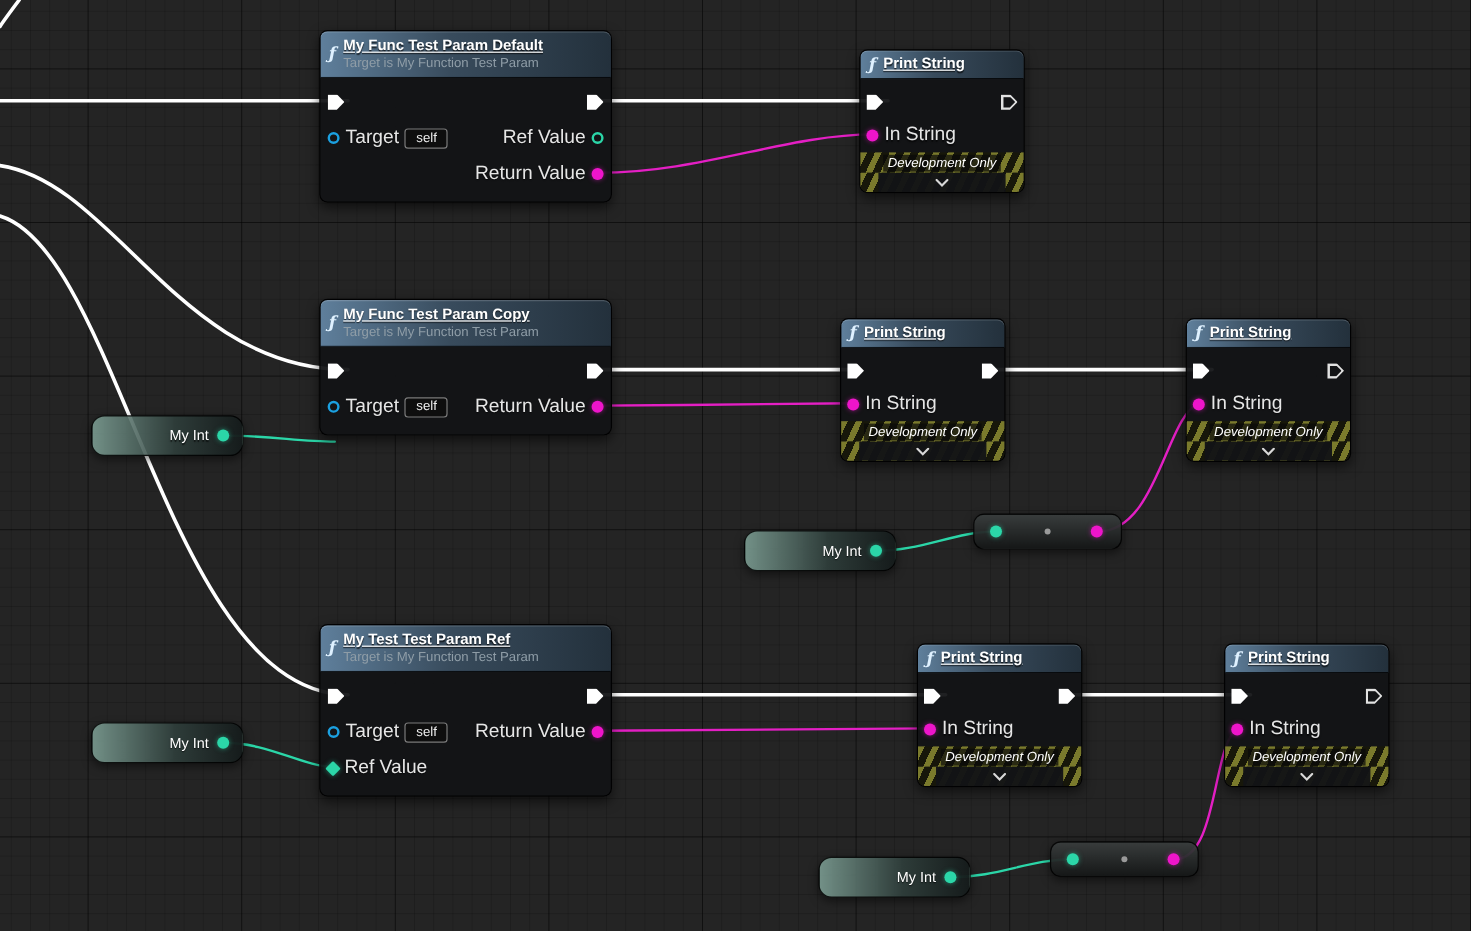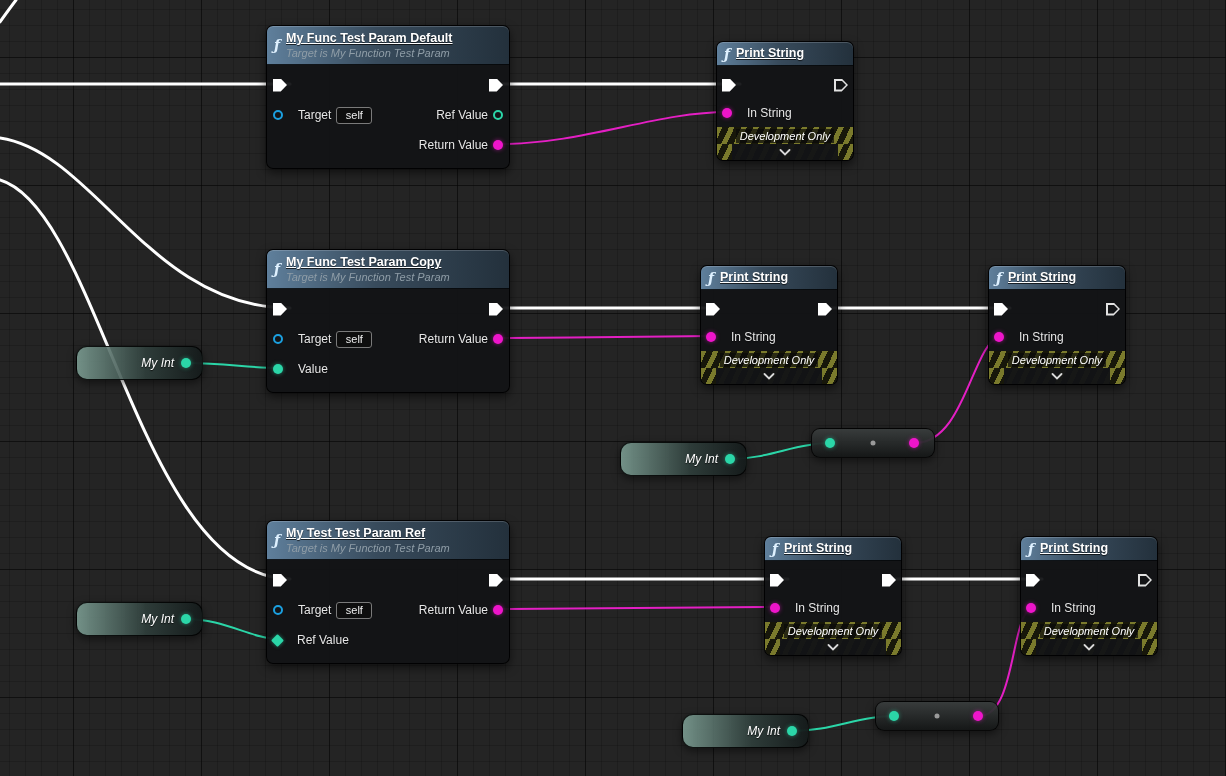--- a/index.html
+++ b/index.html
@@ -26,28 +26,28 @@
   .node-header {
     display:flex; align-items:center; gap:6px; padding:4px 8px 4px 7px;
     border-radius:6px 6px 0 0;
     background:linear-gradient(90deg, rgba(99,133,163,0.95), rgba(58,78,96,0.95) 45%, rgba(36,50,62,0.95));
     box-shadow:inset 0 1px 0 rgba(255,255,255,0.18);
     border-bottom:1px solid rgba(0,0,0,0.8);
   }
   .fn-icon { font-family:"DejaVu Serif", serif; font-style:italic; font-weight:bold; color:#dff1ff; font-size:14px; line-height:14px; }
   .node-title { font-size:12.5px; font-weight:bold; color:#ffffff; line-height:16px; text-shadow:0 1px 1px rgba(0,0,0,0.7); white-space:nowrap;text-decoration:underline; }
   .ps .node-title { line-height:17px; }
-  .node-subtitle { font-size:11px; font-style:italic; color:#8f9da7; line-height:14px; white-space:nowrap; }
+  .node-subtitle { font-size:11px; color:#8f9da7; line-height:14px; white-space:nowrap; }
   .ps .node-header { padding:3px 7px; }
   .node-body { padding:5px 0 8px; }
   .ps .node-body { padding:5px 0 0; }
   .prow { height:30px; display:flex; align-items:center; justify-content:space-between; padding:0 6px; }
   .ps .prow { height:28px; padding:0 5px; }
   .pgroup { display:flex; align-items:center; gap:5px; }
-  .plabel { font-size:12px; color:#e6e6e6; text-shadow:0 1px 1px rgba(0,0,0,0.6); white-space:nowrap;margin-left:10px; }
+  .plabel { font-size:16px; color:#e6e6e6; text-shadow:0 1px 1px rgba(0,0,0,0.6); white-space:nowrap; }
 
   .exec-pin { width:14px; height:13px; display:inline-block; position:relative;
     clip-path:polygon(0 0, 55% 0, 100% 50%, 55% 100%, 0 100%); }
   .exec-pin.on { background:#ffffff; }
   .exec-pin.off { background:#e2e2e2; }
   .exec-pin.off::after { content:""; position:absolute; inset:2px;
     clip-path:polygon(0 0, 55% 0, 100% 50%, 55% 100%, 0 100%); background:#131416; }
 
   .pin-circle { width:10px; height:10px; border-radius:50%; display:inline-block; flex:none; }
   .filled-str { background:#ee15ca; box-shadow:0 0 4px rgba(238,21,202,0.55); }
@@ -63,21 +63,21 @@
     background:repeating-linear-gradient(115deg, #7a7a2c 0 5px, #17170a 5px 11px);font-style:italic; }
   .dev-label { font-size:11px; color:#ffffff; background:rgba(10,10,10,0.72); padding:0 4px; line-height:14px; white-space:nowrap; }
   .dev-footer { position:relative; height:16px; border-radius:0 0 6px 6px; overflow:hidden;
     background:repeating-linear-gradient(115deg, #7a7a2c 0 5px, #17170a 5px 11px); }
   .dev-footer-center { position:absolute; left:15px; right:15px; top:0; bottom:0; background:rgba(19,20,22,0.97);
     display:flex; align-items:center; justify-content:center; }
 
   .var-node { position:absolute; width:127px; height:34px; border-radius:11px;
     background:linear-gradient(90deg, rgba(128,163,152,0.85), rgba(47,62,59,0.95) 55%, rgba(21,27,27,0.97));
     border:1px solid rgba(0,0,0,0.85); box-shadow:0 3px 8px rgba(0,0,0,0.5);
-    display:flex; align-items:center; justify-content:flex-end; gap:7px; padding-right:11px;font-style:italic; }
+    display:flex; align-items:center; justify-content:flex-end; gap:7px; padding-right:11px; }
   .var-label { font-size:12px; color:#ffffff; text-shadow:0 1px 1px rgba(0,0,0,0.7); }
 
   .conv-node { position:absolute; width:124px; height:30px; border-radius:9px;
     background:linear-gradient(180deg, rgba(58,62,62,0.95), rgba(21,23,23,0.97));
     border:1px solid rgba(0,0,0,0.85); box-shadow:0 3px 8px rgba(0,0,0,0.5); }
   .conv-in { position:absolute; left:13px; top:50%; transform:translateY(-50%); }
   .conv-out { position:absolute; right:15px; top:50%; transform:translateY(-50%); }
   .conv-dot { position:absolute; left:50%; top:50%; transform:translate(-50%,-50%);
     width:5px; height:5px; border-radius:50%; background:#9a9a9a; }
   .chevron { display:inline-flex; align-items:center; }
@@ -165,27 +165,20 @@
         <div class="pgroup">
           <span class="pin-circle hollow-obj"></span>
           <span class="plabel">Target</span>
           <span class="self-box">self</span>
         </div>
         <div class="pgroup">
           <span class="plabel">Return Value</span>
           <span class="pin-circle filled-str"></span>
         </div>
       </div>
-      <div class="prow">
-        <div class="pgroup">
-          <span class="pin-circle filled-int"></span>
-          <span class="plabel">Value</span>
-        </div>
-        <div class="pgroup"></div>
-      </div>
     </div>
   </div>
 
   <div class="node func" style="left:266px;top:520px;width:244px">
     <div class="node-header">
       <span class="fn-icon">ƒ</span>
       <div>
         <div class="node-title">My Test Test Param Ref</div>
         <div class="node-subtitle">Target is My Function Test Param</div>
       </div>

